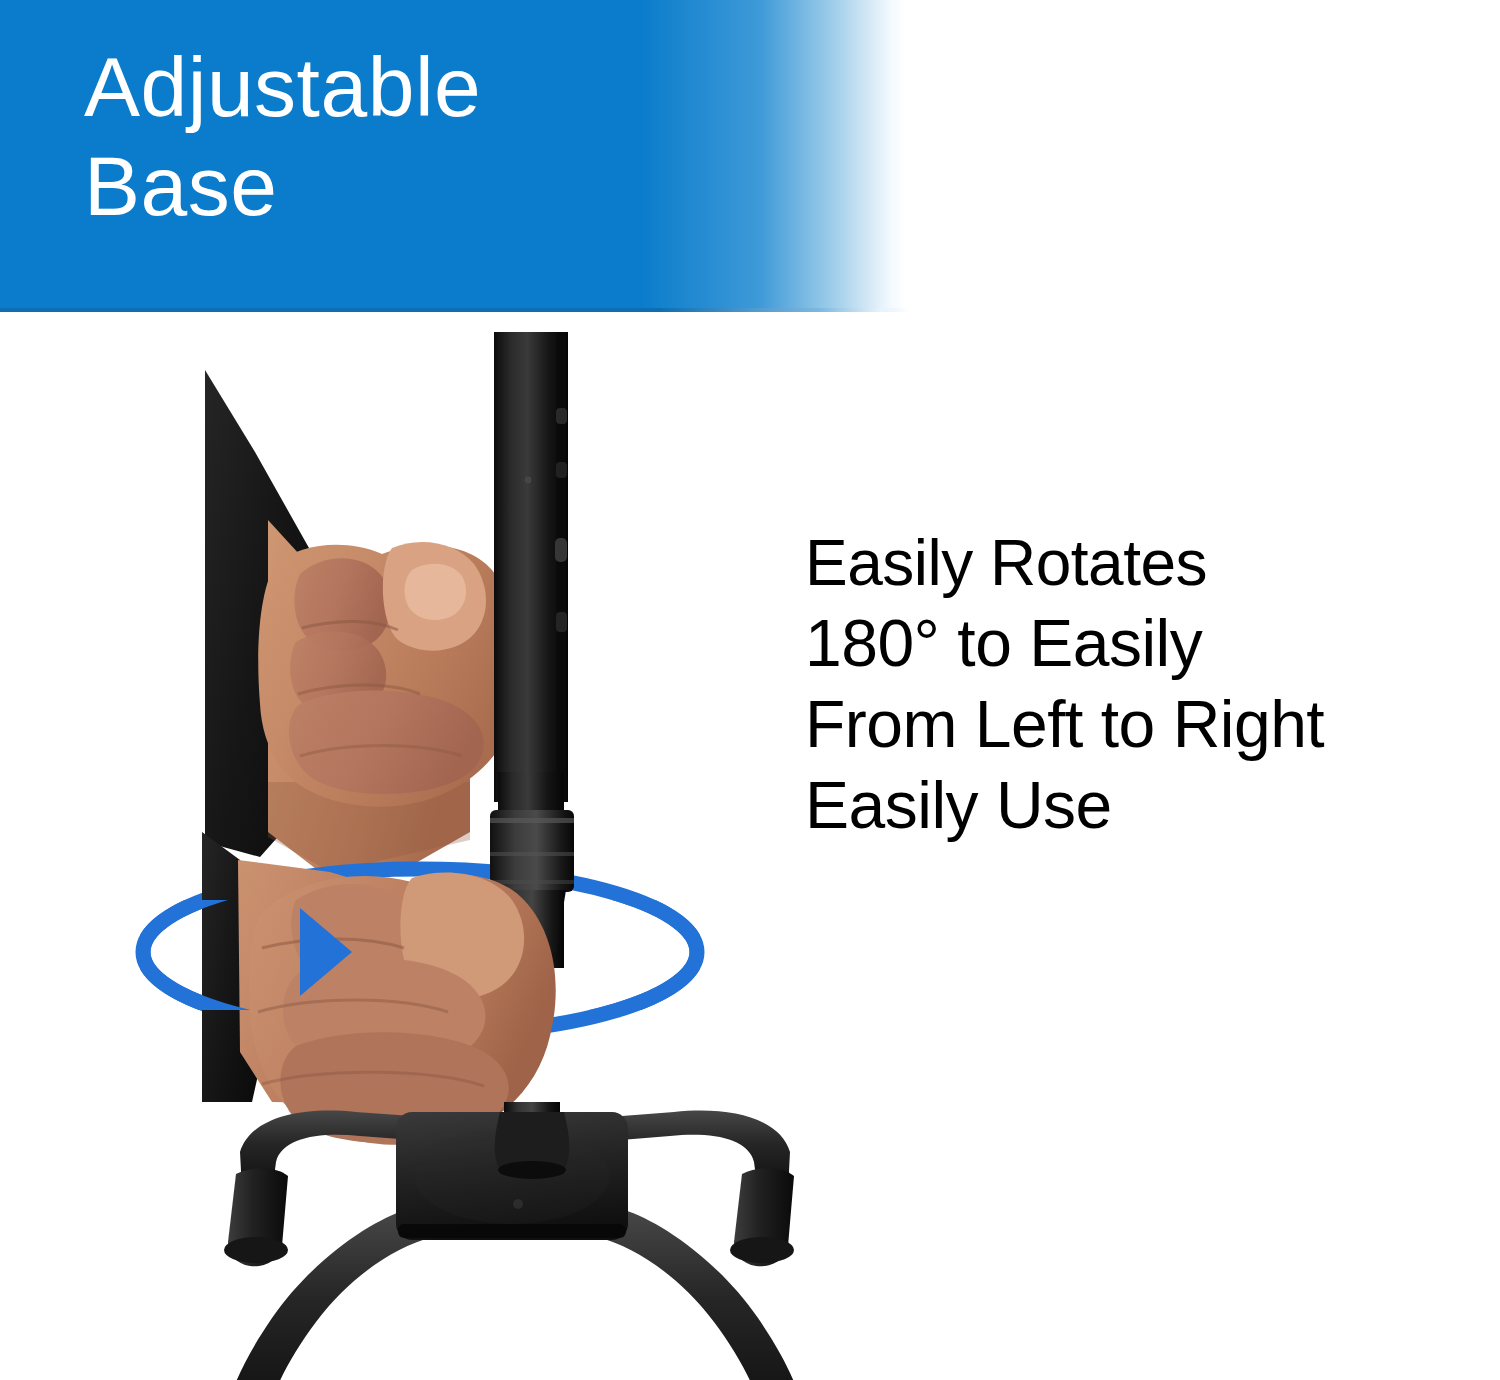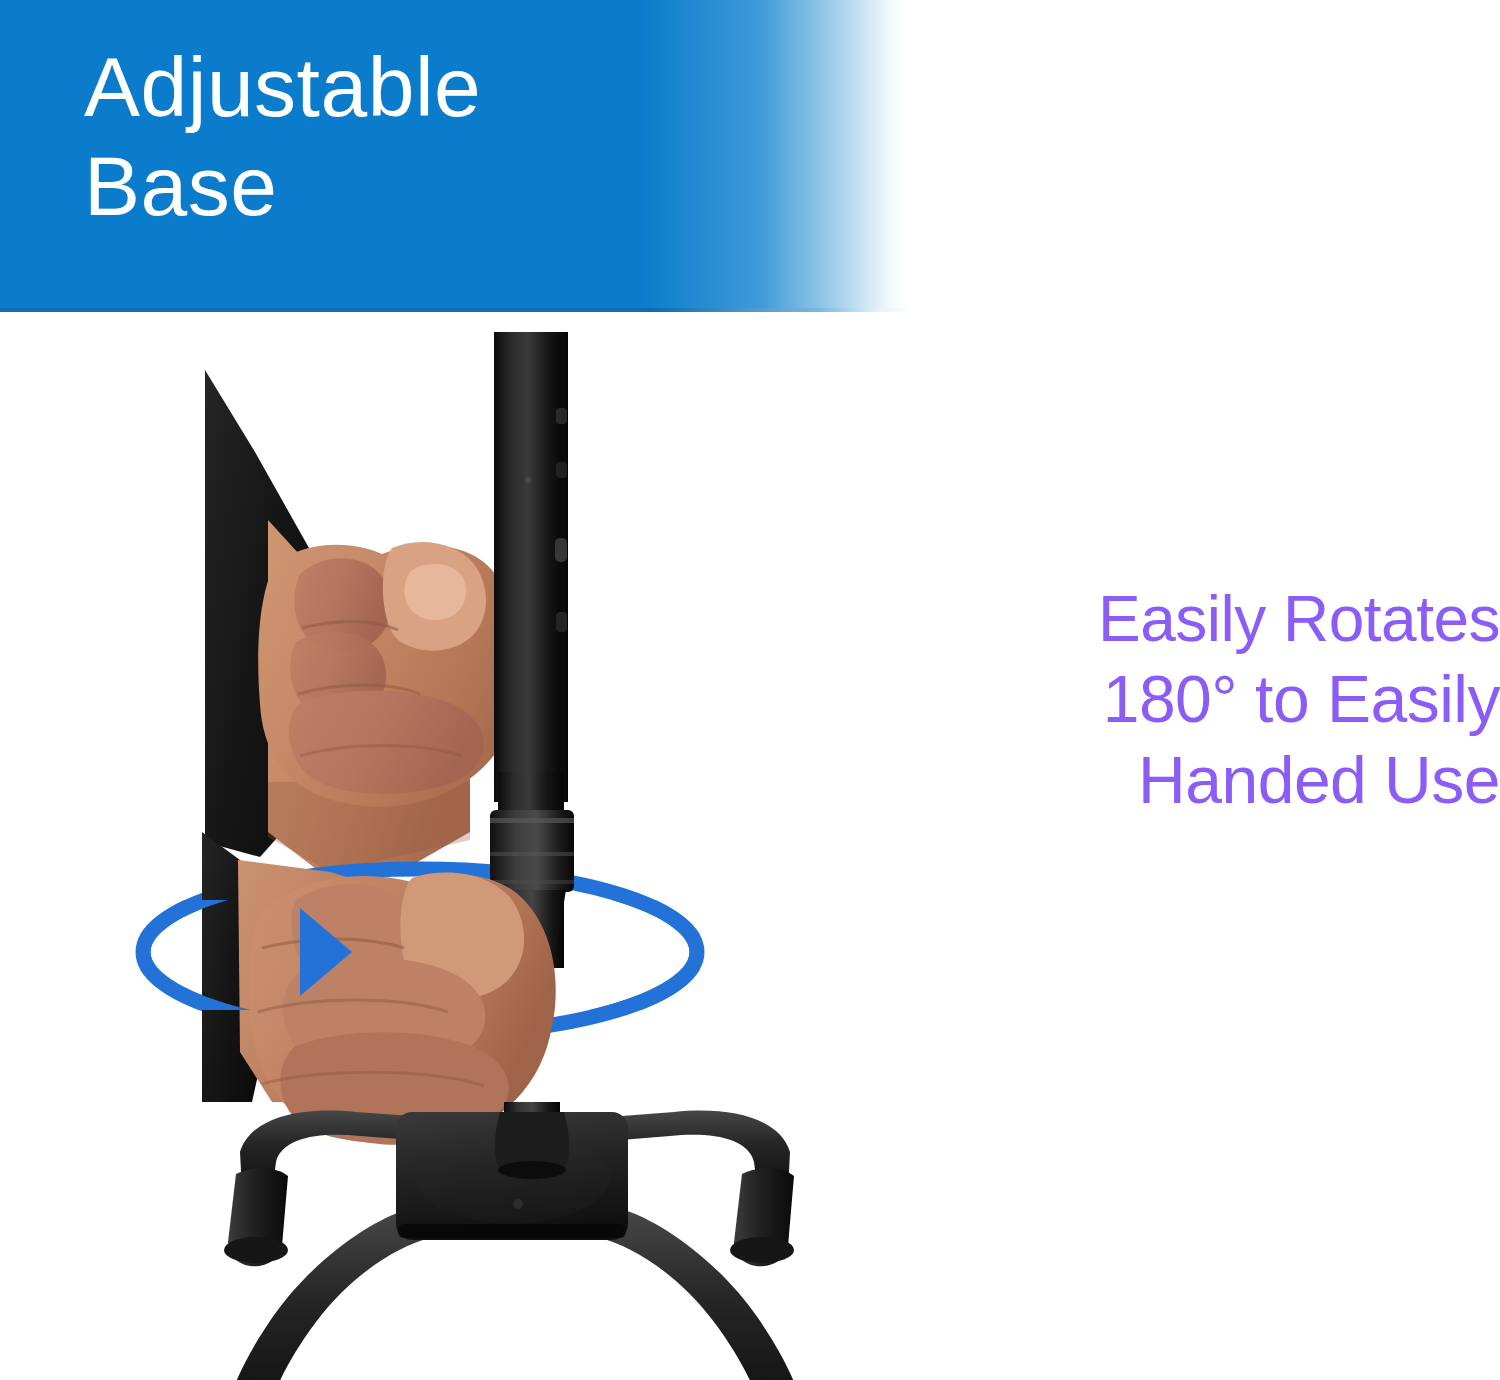--- a/index.html
+++ b/index.html
@@ -62,24 +62,24 @@
     line-height: 1.18;
     font-weight: 300;
     letter-spacing: 0.5px;
     white-space: pre-line;
   }
 
   
   .copy {
     position: absolute;
     left: 805px;
-    top: 580px;
+    top: 524px;
     width: 695px;
-    text-align: right;
-    color: #8b5cf6;
+    text-align: left;
+    color: #000000;
     font-size: 66px;
     line-height: 1.23;
     font-weight: 400;
     letter-spacing: -0.5px;
   }
   .copy .ln { display: block; white-space: nowrap; }
   .copy b { font-weight: 400; }
   .copy .ln-1 { font-size: 64px; }
   .copy .ln-2 { font-size: 66px; }
   .copy .ln-3 { font-size: 66px; }
@@ -296,16 +296,17 @@
 
         <path d="M500,800 C494,824 492,844 500,858 L564,858 C572,844 570,824 564,800 Z" fill="#1d1d1d"></path>
         <ellipse cx="532" cy="858" rx="34" ry="9" fill="#0c0c0c"></ellipse>
       </g>
     </svg>
   </div>
 
   <div class="copy">
     <span class="ln ln-1">Easily Rotates</span>
     <span class="ln ln-2"><b>180°</b><span> to Easily</span></span>
-    <span class="ln ln-4"><b>Handed Use</b></span>
+    <span class="ln ln-3"><span>From </span><b>Left to Right</b></span>
+    <span class="ln ln-4"><b>Easily Use</b></span>
   </div>
 
 </div>
 
 </body></html>

